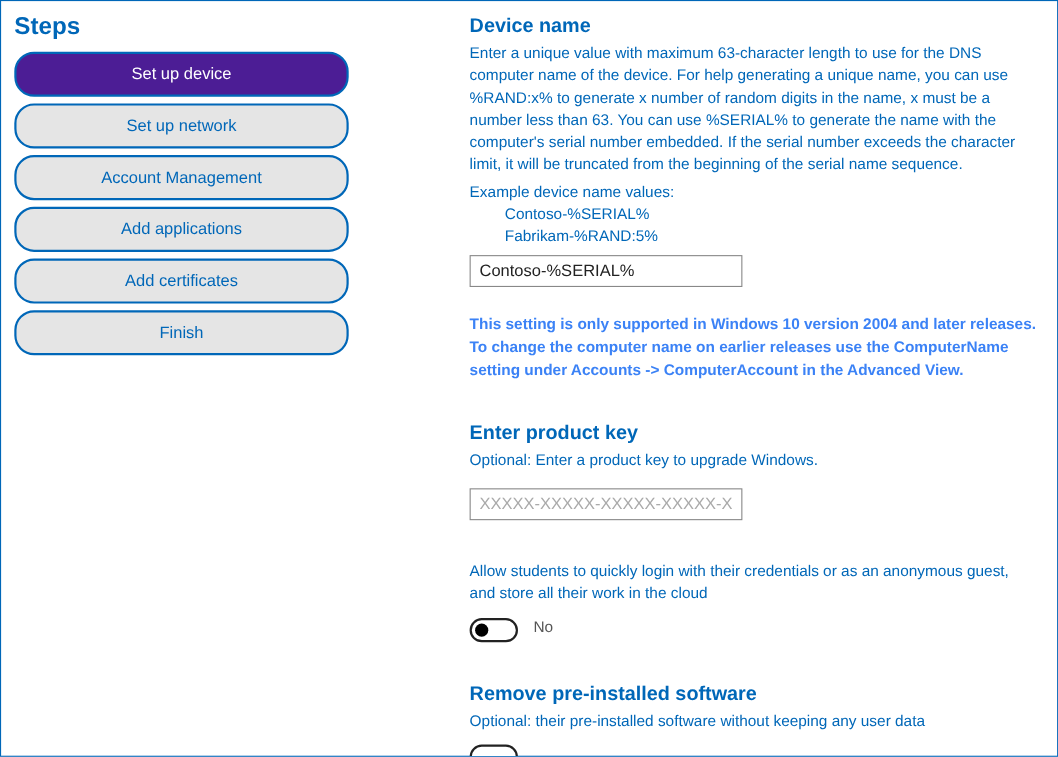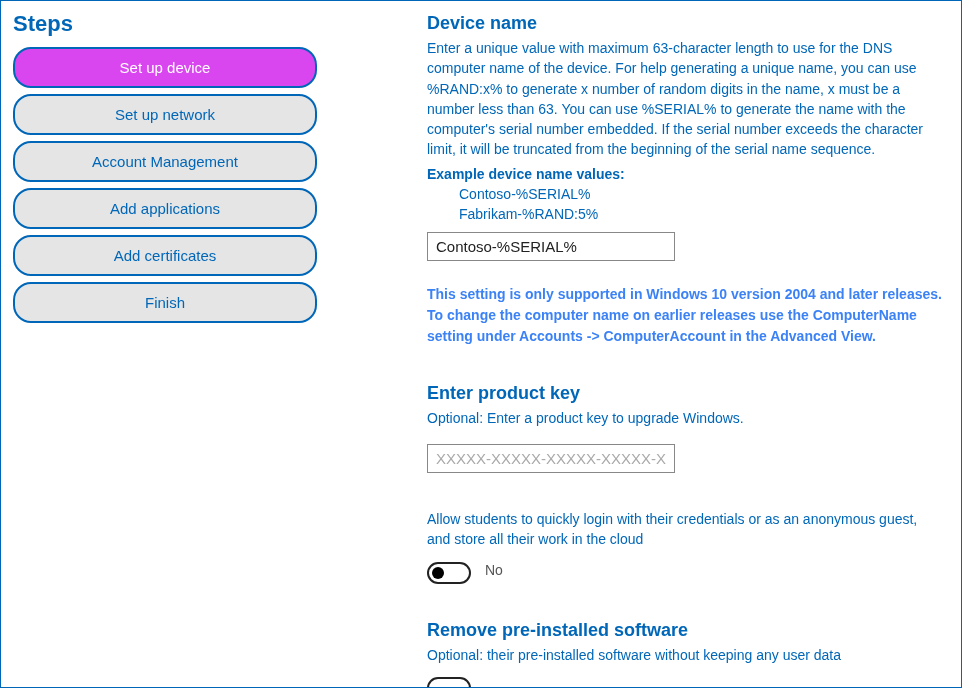--- a/index.html
+++ b/index.html
@@ -31,21 +31,21 @@
       margin-bottom: 6px;
       border: 2px solid #0067b8;
       border-radius: 18px;
       background: #e5e5e5;
       color: #0067b8;
       font-size: 15px;
       cursor: pointer;
       font-family: inherit;
     }
     .step-btn.active {
-      background: #d946ef;
+      background: #4c1d95;
       color: #fff;
     }
     .main {
       flex: 1;
       padding: 12px 18px 0 96px;
       overflow-y: auto;
     }
     .section-title {
       color: #0067b8;
       font-size: 18px;
@@ -55,21 +55,20 @@
     .section-desc {
       color: #0067b8;
       font-size: 14px;
       line-height: 1.45;
       margin-bottom: 6px;
     }
     .example-label {
       color: #0067b8;
       font-size: 14px;
       margin-top: 6px;
-      font-weight: bold;
     }
     .example-val {
       color: #0067b8;
       font-size: 14px;
       margin-left: 32px;
       margin-top: 4px;
     }
     .text-input {
       width: 248px;
       padding: 5px 8px;

